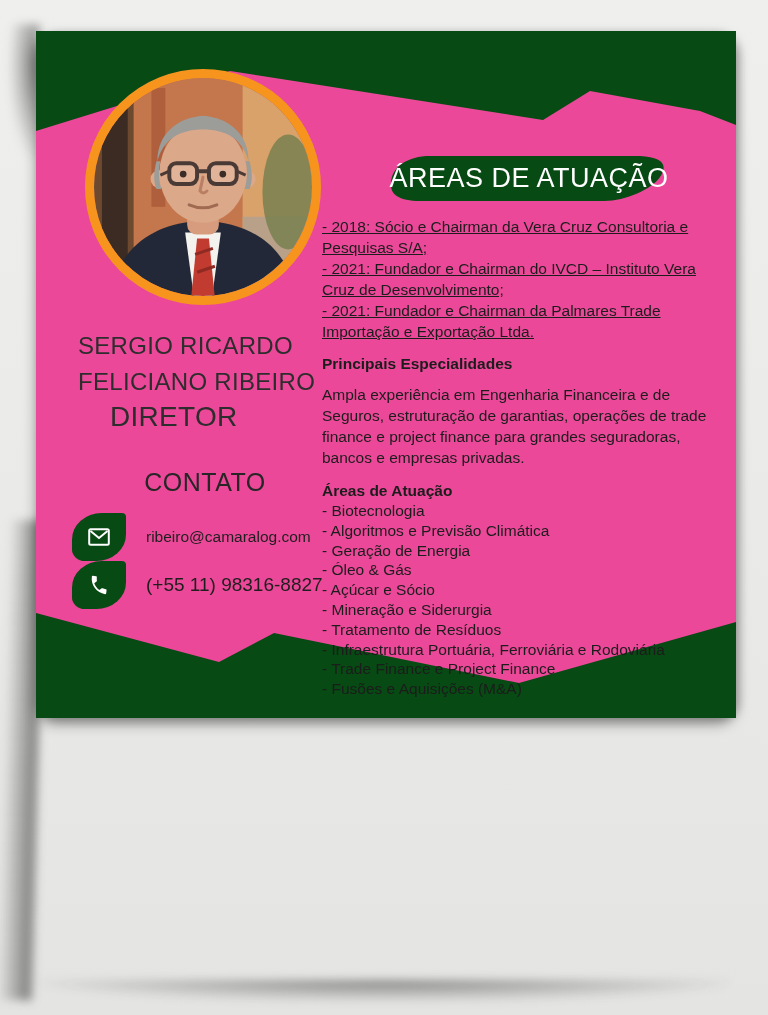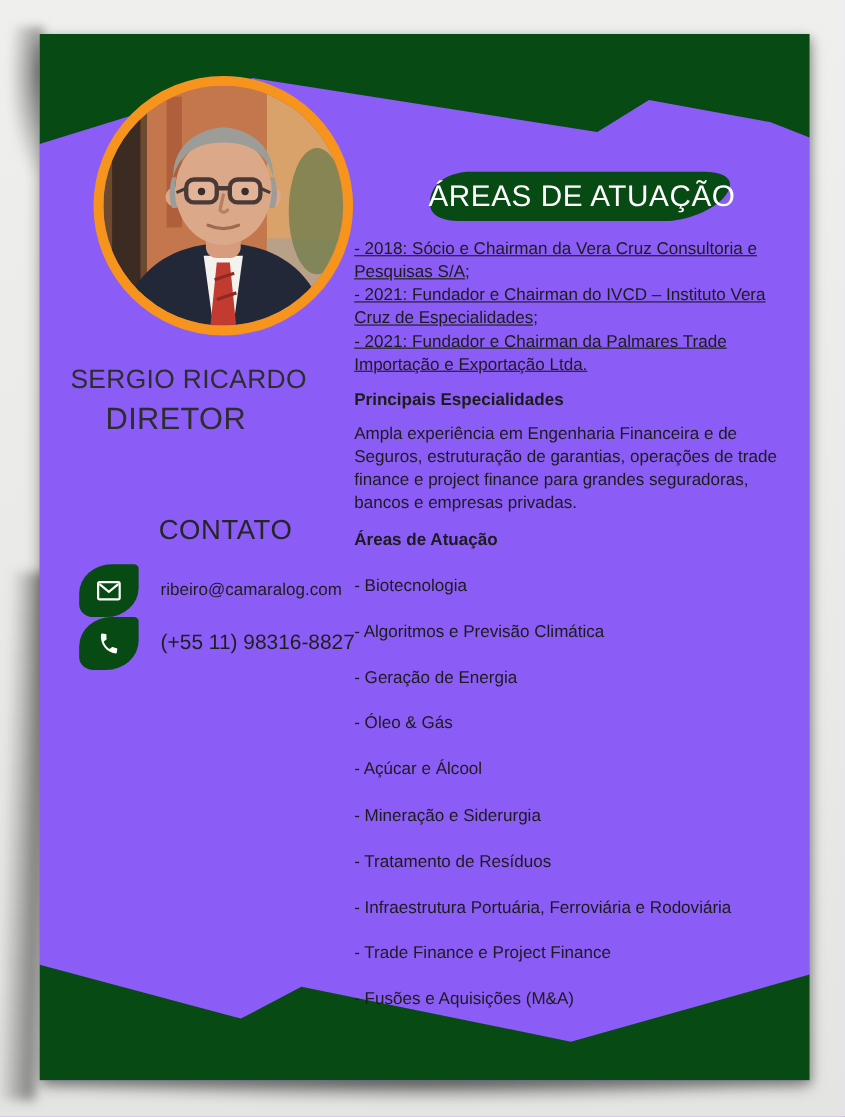--- a/index.html
+++ b/index.html
@@ -18,23 +18,24 @@
     filter:blur(4px);}
   .sh-bottom-left{left:0px;top:520px;width:38px;height:480px;
     background:linear-gradient(to right,rgba(255,255,255,0) 10%,rgba(45,45,45,.5) 85%);
     filter:blur(5px);transform:rotate(1.5deg);}
   .sh-under{left:40px;top:980px;width:690px;height:22px;
     background:radial-gradient(ellipse at 50% 0%,rgba(40,40,40,.5),rgba(40,40,40,0) 75%);
     filter:blur(4px);}
 
   
   .page{
-    position:absolute;left:36px;top:31px;width:700px;height:951px;
-    background:#8b5cf6;
+    position:absolute;left:36px;top:31px;width:700px;height:687px;
+    background:#ec4899;
     box-shadow:0 6px 14px rgba(0,0,0,.35), 3px 3px 8px rgba(0,0,0,.2);
+    border-radius:19px;
   }
 
   .band-svg{position:absolute;left:0;display:block;}
   .band-top{top:0;}
   .band-bottom{bottom:0;}
 
   
   .banner{position:absolute;left:354px;top:125px;width:276px;height:45px;}
   .banner svg{position:absolute;left:0;top:0;}
   .banner .banner-label{
@@ -45,21 +46,21 @@
   }
 
   
   .photo-ring{
     position:absolute;left:49px;top:38px;width:218px;height:218px;
     border:9px solid #F7941E;border-radius:50%;overflow:hidden;background:#c4764c;
   }
   .photo-ring svg{display:block;}
 
   
-  .name-block{position:absolute;left:28px;top:297px;color:#2d2d2d;}
+  .name-block{position:absolute;left:42px;top:297px;color:#2d2d2d;}
   .name-line{font-size:24px;line-height:36px;letter-spacing:.3px;}
   .role-line{font-size:28px;line-height:34px;letter-spacing:.3px;margin-left:32px;}
 
   .contact-block{position:absolute;left:36px;top:437px;width:266px;}
   .contact-heading{font-size:25px;color:#262626;text-align:center;letter-spacing:.5px;margin:0 0 16px 0;}
   .contact-row{display:flex;align-items:center;height:48px;}
   .leaf{
     width:54px;height:48px;flex:0 0 54px;
     border-radius:55% 8% 55% 24%;
     display:flex;align-items:center;justify-content:center;
@@ -69,21 +70,21 @@
   .phone-text{font-size:19px;}
 
   
   .right-col{position:absolute;left:286px;top:185px;width:406px;color:#1c1c1c;
     font-size:15.5px;line-height:21px;}
   .exp-item{margin:0;text-decoration:underline;}
   .subheading{font-weight:bold;font-size:15.5px;line-height:21px;margin:11px 0 0 0;}
   .spec-text{margin:10px 0 0 0;}
   .areas-heading{margin:12px 0 0 0;}
   .areas-list{margin-top:0;}
-  .area-item{line-height:19.8px;margin-top:22px;}
+  .area-item{line-height:19.8px;}
 </style>
 </head>
 <body>
 
 <div class="stage">
 
   <div class="edge-shadow sh-top-left"></div>
   <div class="edge-shadow sh-bottom-left"></div>
   <div class="edge-shadow sh-under"></div>
 
@@ -144,20 +145,21 @@
           <circle cx="90" cy="97" r="3.4" fill="#3a2d28"></circle>
           <circle cx="130" cy="97" r="3.4" fill="#3a2d28"></circle>
           <path d="M110,100 L107,114 Q110,118 114,114" fill="none" stroke="#b97e63" stroke-width="3" stroke-linecap="round"></path>
           <path d="M96,128 Q110,134 124,128" fill="none" stroke="#a06a52" stroke-width="3" stroke-linecap="round"></path>
         </g>
       </svg>
     </div>
 
     <div class="name-block">
       <div class="name-line">SERGIO RICARDO</div>
+      <div class="name-line">FELICIANO RIBEIRO</div>
       <div class="role-line">DIRETOR</div>
     </div>
 
     <div class="contact-block">
       <div class="contact-heading">CONTATO</div>
 
       <div class="contact-row">
         <div class="leaf" style="background:#074A13">
           <svg width="24" height="20" viewBox="0 0 24 20">
             <rect x="2.2" y="2.2" width="19.6" height="15.6" rx="1.5" fill="none" stroke="#ffffff" stroke-width="2"></rect>
@@ -173,34 +175,34 @@
             <path fill="#ffffff" transform="rotate(8 12 12)" d="M6.62 10.79c1.44 2.83 3.76 5.14 6.59 6.59l2.2-2.21c.27-.27.67-.36 1.02-.24 1.12.37 2.33.57 3.57.57.55 0 1 .45 1 1V20c0 .55-.45 1-1 1-9.39 0-17-7.61-17-17 0-.55.45-1 1-1h3.5c.55 0 1 .45 1 1 0 1.25.2 2.45.57 3.57.11.35.03.74-.25 1.02l-2.2 2.2z"></path>
           </svg>
         </div>
         <div class="contact-text phone-text">(+55 11) 98316-8827</div>
       </div>
     </div>
 
     <div class="right-col">
       <div class="experience">
         <div class="exp-item">- 2018: Sócio e Chairman da Vera Cruz Consultoria e Pesquisas S/A;</div>
-        <div class="exp-item">- 2021: Fundador e Chairman do IVCD – Instituto Vera Cruz de Especialidades;</div>
+        <div class="exp-item">- 2021: Fundador e Chairman do IVCD – Instituto Vera Cruz de Desenvolvimento;</div>
         <div class="exp-item">- 2021: Fundador e Chairman da Palmares Trade Importação e Exportação Ltda.</div>
       </div>
 
       <div class="subheading">Principais Especialidades</div>
       <p class="spec-text">Ampla experiência em Engenharia Financeira e de Seguros, estruturação de garantias, operações de trade finance e project finance para grandes seguradoras, bancos e empresas privadas.</p>
 
       <div class="subheading areas-heading">Áreas de Atuação</div>
       <div class="areas-list">
         <div class="area-item">- Biotecnologia</div>
         <div class="area-item">- Algoritmos e Previsão Climática</div>
         <div class="area-item">- Geração de Energia</div>
         <div class="area-item">- Óleo &amp; Gás</div>
-        <div class="area-item">- Açúcar e Álcool</div>
+        <div class="area-item">- Açúcar e Sócio</div>
         <div class="area-item">- Mineração e Siderurgia</div>
         <div class="area-item">- Tratamento de Resíduos</div>
         <div class="area-item">- Infraestrutura Portuária, Ferroviária e Rodoviária</div>
         <div class="area-item">- Trade Finance e Project Finance</div>
         <div class="area-item">- Fusões e Aquisições (M&amp;A)</div>
       </div>
     </div>
 
   </div>
 </div>

